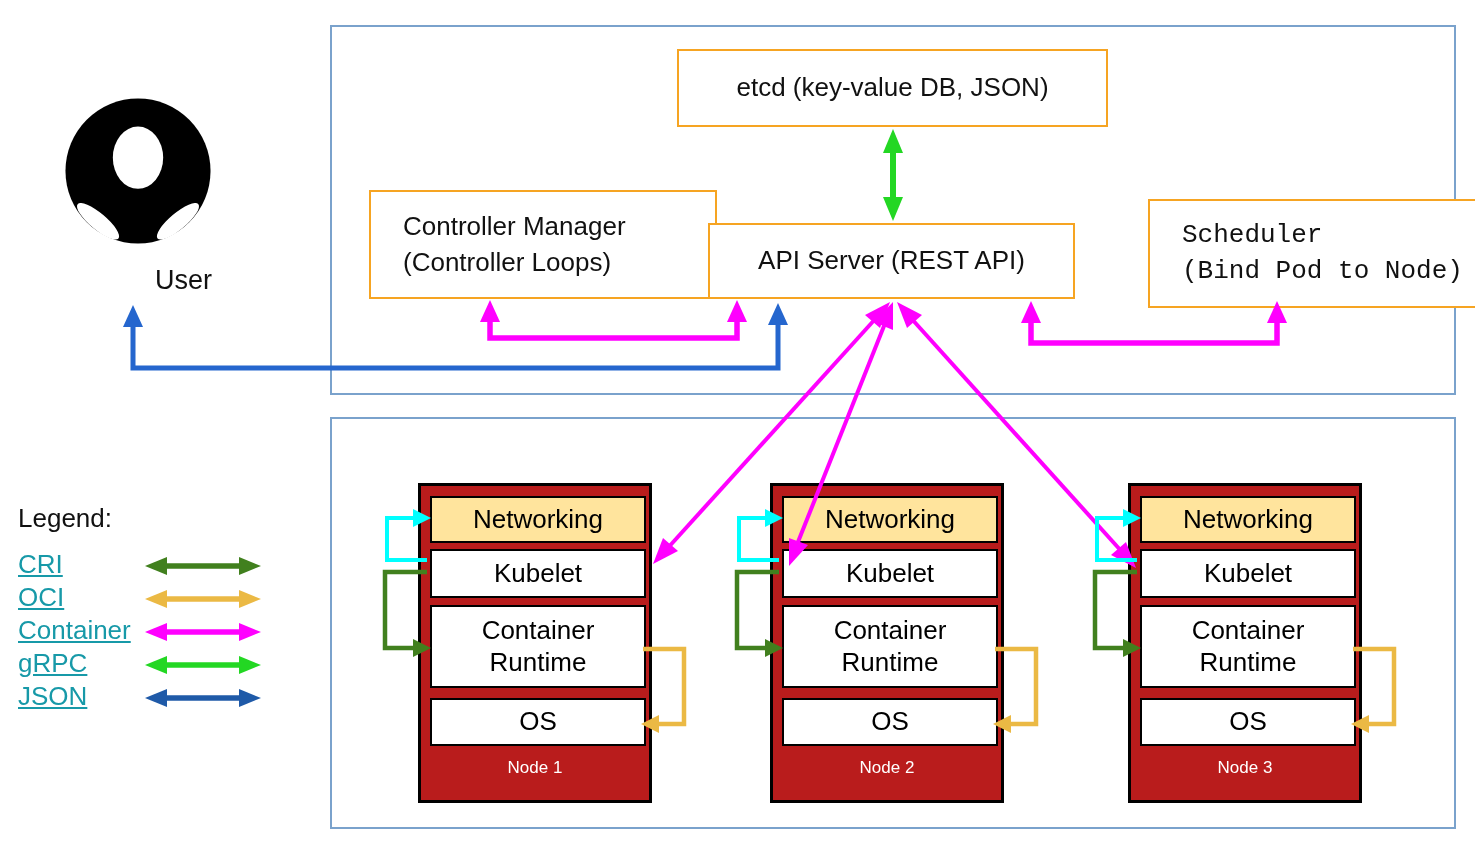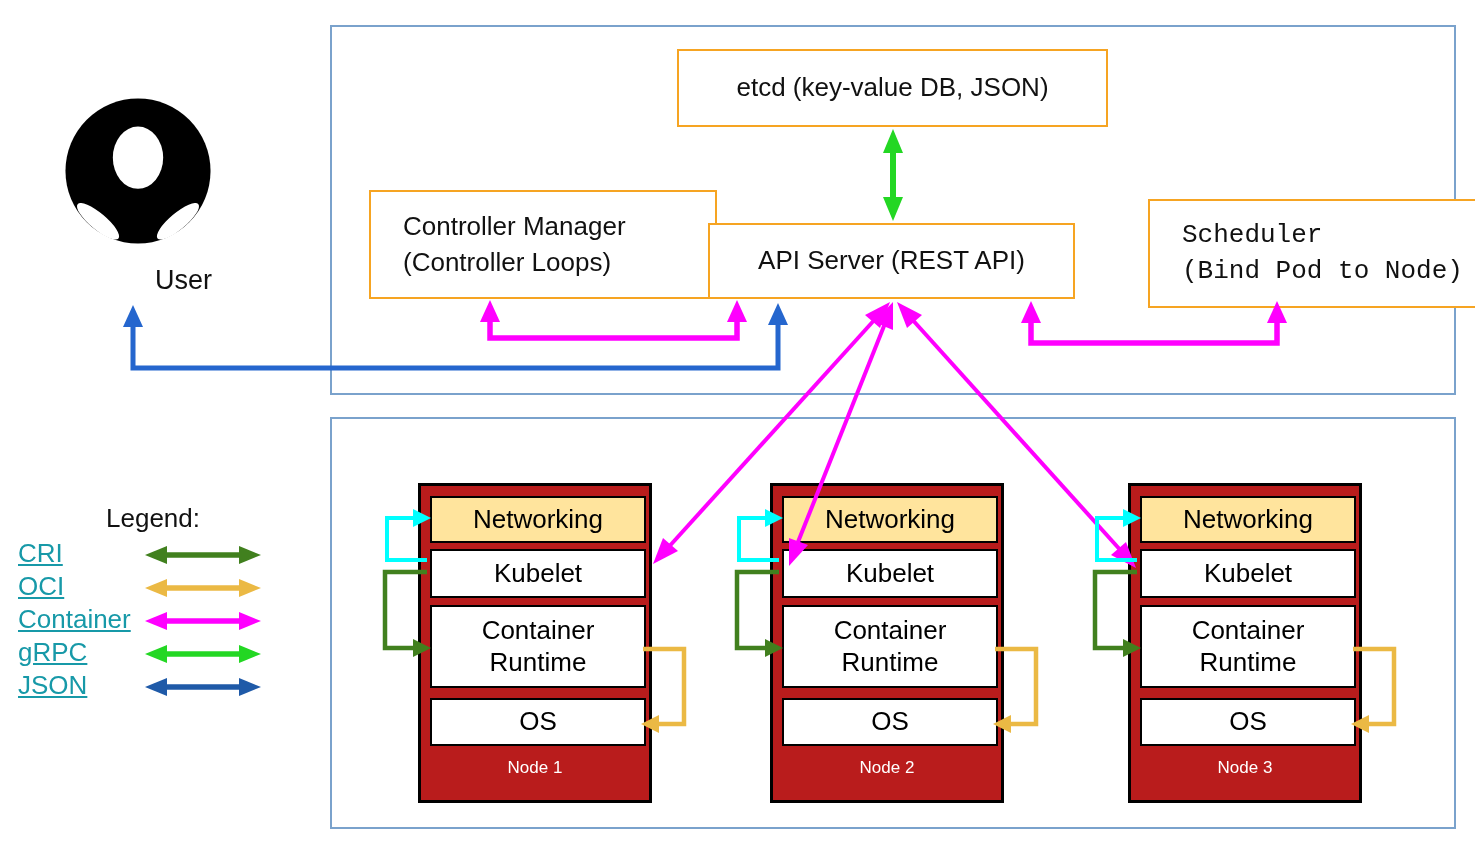--- a/index.html
+++ b/index.html
@@ -13,21 +13,21 @@
   .obox{border:2px solid #F6A422;background:#ffffff;display:flex;align-items:center;font-size:26px;line-height:1.38;}
   .obox.center{justify-content:center;text-align:center;}
   .obox.leftpad{padding-left:32px;margin-left:25px;}
   .node{background:#b91c1c;border:3px solid #000;}
   .layer{position:absolute;left:9px;width:212px;background:#ffffff;border:2px solid #000;
          display:flex;align-items:center;justify-content:center;text-align:center;
          font-size:26px;line-height:1.22;color:#000;}
   .layer.networking{background:#FFE49D;}
   .node-label{position:absolute;left:0;width:100%;top:272px;text-align:center;color:#ffffff;font-size:17px;}
   #legend{position:absolute;left:18px;top:503px;width:270px;}
-  .legend-title{font-size:26px;color:#111;margin-bottom:4px;text-align:center;}
+  .legend-title{font-size:26px;color:#111;margin-bottom:15px;}
   .legend-row{position:relative;height:33px;}
   .legend-link{font-size:26px;color:#1799A8;text-decoration:underline;cursor:pointer;}
   .legend-arrow{position:absolute;left:126px;top:5px;}
   svg{display:block;}
   #wires{position:absolute;left:0;top:0;pointer-events:none;z-index:5;}
   .boxes{z-index:2;}
 </style>
 </head>
 <body>
 

